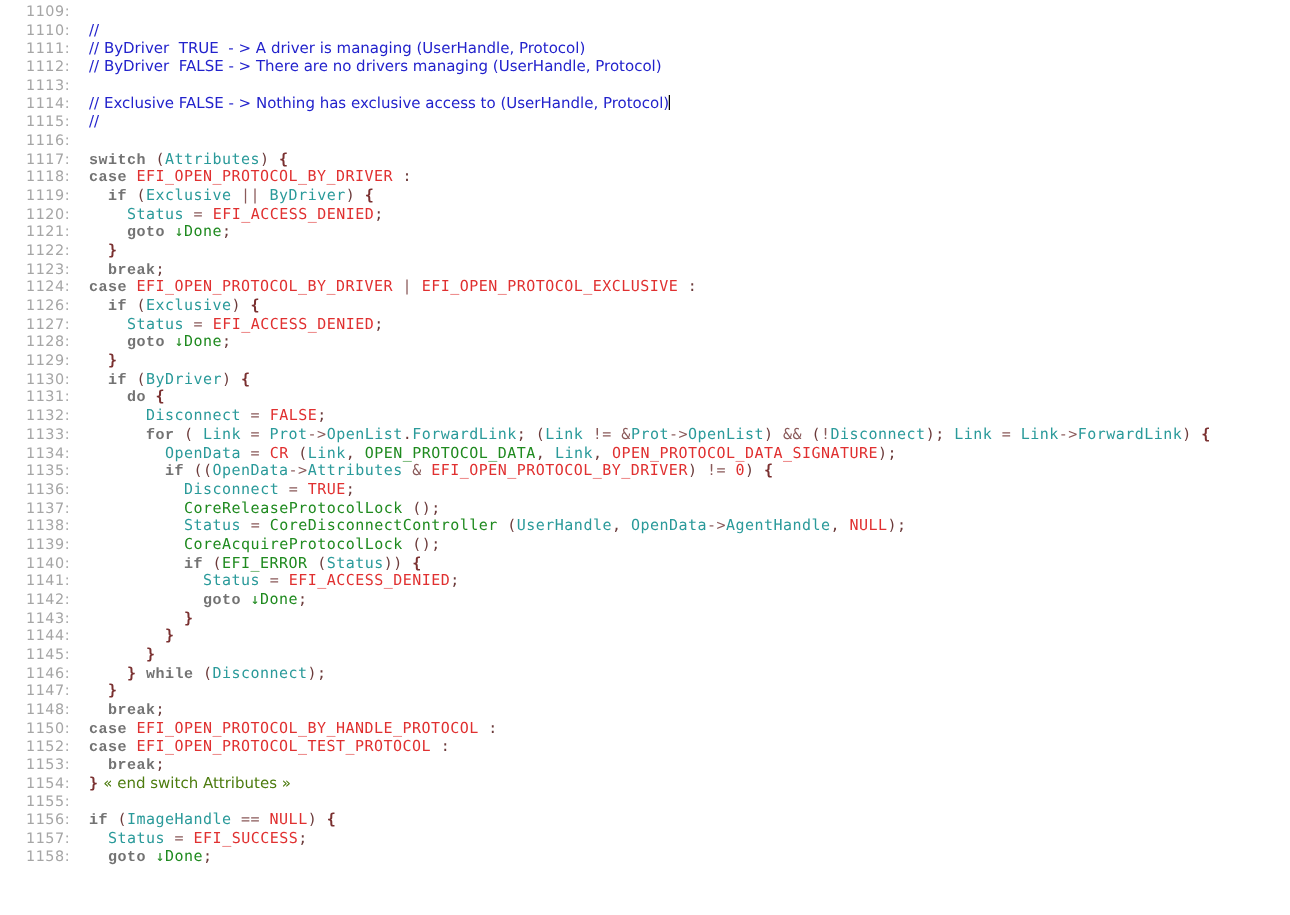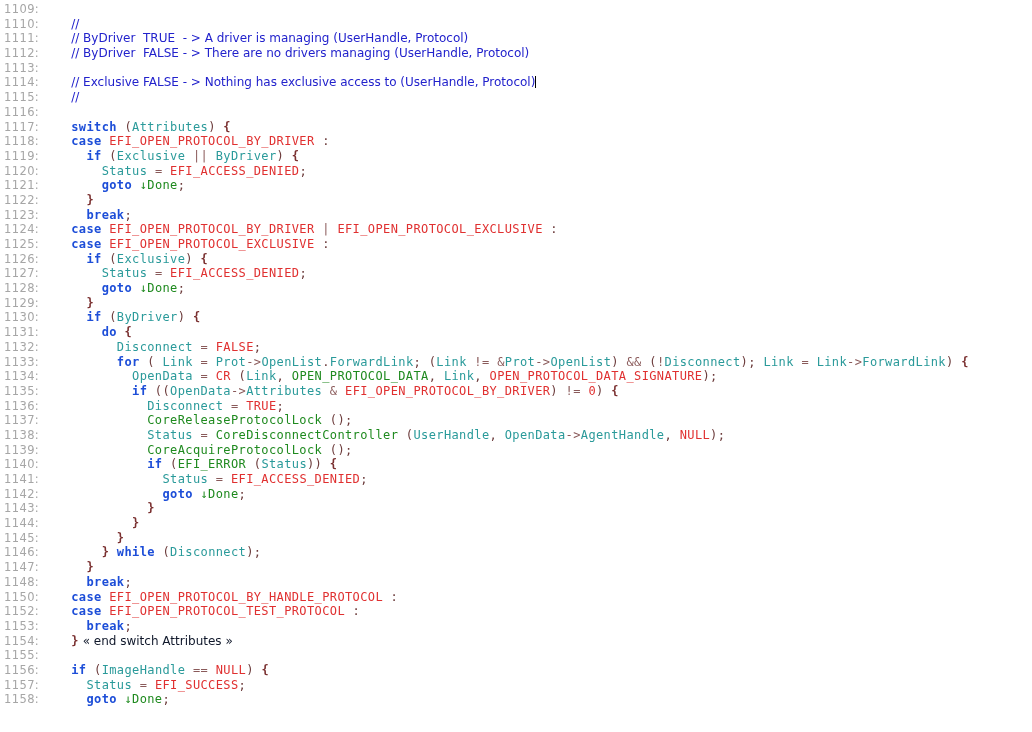--- a/index.html
+++ b/index.html
@@ -28,21 +28,21 @@
     display: flex;
     align-items: flex-start;
     height: 14.7px;
     line-height: 14.7px;
     white-space: pre;
   }
 
   .gutter {
     flex: 0 0 56px;
     width: 56px;
-    text-align: left;
+    text-align: right;
     padding-left: 4px;
     box-sizing: border-box;
     color: #a6a6a6;
     font-family: "DejaVu Sans", "Liberation Sans", sans-serif;
     font-size: 11.5px;
     letter-spacing: 0.4px;
     user-select: none;
   }
 
   .code {
@@ -54,31 +54,31 @@
     white-space: pre;
   }
 
   
   .t-cmt {
     color: #2222cc;
     font-family: "DejaVu Sans", "Liberation Sans", sans-serif;
     font-size: 12px;
     letter-spacing: 0;
   }
-  .t-kw   { color: #1d4ed8; font-weight: bold; }
+  .t-kw   { color: #737373; font-weight: bold; font-family: Liberation Mono, monospace; }
   .t-const{ color: #e03030; }
   .t-id   { color: #2a9a9a; margin-top: 32px; }
   .t-fn   { color: #1f8a1f; font-weight: normal; }
   .t-type { color: #1f8a1f; }
   .t-label{ color: #1f8a1f; }
   .t-punc { color: #6b3a3a; }
   .t-op   { color: #8a5a5a; }
   .t-plain{ color: #444444; }
   .t-fold {
-    color: #0f172a;
+    color: #4d7c0f;
     font-family: "DejaVu Sans", "Liberation Sans", sans-serif;
     font-size: 12px;
     letter-spacing: 0;
   }
   .t-brace{ color: #7a3030; font-weight: bold; }
 
   .caret {
     display: inline-block;
     width: 1px;
     height: 12px;
@@ -101,21 +101,20 @@
       <div class="line"><span class="gutter">1115:</span><span class="code"><span class="t-plain">  </span><span class="t-cmt">//</span></span></div>
       <div class="line"><span class="gutter">1116:</span><span class="code"></span></div>
       <div class="line"><span class="gutter">1117:</span><span class="code"><span class="t-plain">  </span><span class="t-kw">switch</span><span class="t-punc"> (</span><span class="t-id">Attributes</span><span class="t-punc">) </span><span class="t-brace">{</span></span></div>
       <div class="line"><span class="gutter">1118:</span><span class="code"><span class="t-plain">  </span><span class="t-kw">case</span><span class="t-plain"> </span><span class="t-const">EFI_OPEN_PROTOCOL_BY_DRIVER</span><span class="t-punc"> :</span></span></div>
       <div class="line"><span class="gutter">1119:</span><span class="code"><span class="t-plain">    </span><span class="t-kw">if</span><span class="t-punc"> (</span><span class="t-id">Exclusive</span><span class="t-op"> || </span><span class="t-id">ByDriver</span><span class="t-punc">) </span><span class="t-brace">{</span></span></div>
       <div class="line"><span class="gutter">1120:</span><span class="code"><span class="t-plain">      </span><span class="t-id">Status</span><span class="t-op"> = </span><span class="t-const">EFI_ACCESS_DENIED</span><span class="t-punc">;</span></span></div>
       <div class="line"><span class="gutter">1121:</span><span class="code"><span class="t-plain">      </span><span class="t-kw">goto</span><span class="t-plain"> </span><span class="t-label">↓Done</span><span class="t-punc">;</span></span></div>
       <div class="line"><span class="gutter">1122:</span><span class="code"><span class="t-plain">    </span><span class="t-brace">}</span></span></div>
       <div class="line"><span class="gutter">1123:</span><span class="code"><span class="t-plain">    </span><span class="t-kw">break</span><span class="t-punc">;</span></span></div>
       <div class="line"><span class="gutter">1124:</span><span class="code"><span class="t-plain">  </span><span class="t-kw">case</span><span class="t-plain"> </span><span class="t-const">EFI_OPEN_PROTOCOL_BY_DRIVER</span><span class="t-op"> | </span><span class="t-const">EFI_OPEN_PROTOCOL_EXCLUSIVE</span><span class="t-punc"> :</span></span></div>
-      <div class="line"><span class="gutter">1125:</span><span class="code"><span class="t-plain">  </span><span class="t-kw">case</span><span class="t-plain"> </span><span class="t-const">EFI_OPEN_PROTOCOL_EXCLUSIVE</span><span class="t-punc"> :</span></span></div>
       <div class="line"><span class="gutter">1126:</span><span class="code"><span class="t-plain">    </span><span class="t-kw">if</span><span class="t-punc"> (</span><span class="t-id">Exclusive</span><span class="t-punc">) </span><span class="t-brace">{</span></span></div>
       <div class="line"><span class="gutter">1127:</span><span class="code"><span class="t-plain">      </span><span class="t-id">Status</span><span class="t-op"> = </span><span class="t-const">EFI_ACCESS_DENIED</span><span class="t-punc">;</span></span></div>
       <div class="line"><span class="gutter">1128:</span><span class="code"><span class="t-plain">      </span><span class="t-kw">goto</span><span class="t-plain"> </span><span class="t-label">↓Done</span><span class="t-punc">;</span></span></div>
       <div class="line"><span class="gutter">1129:</span><span class="code"><span class="t-plain">    </span><span class="t-brace">}</span></span></div>
       <div class="line"><span class="gutter">1130:</span><span class="code"><span class="t-plain">    </span><span class="t-kw">if</span><span class="t-punc"> (</span><span class="t-id">ByDriver</span><span class="t-punc">) </span><span class="t-brace">{</span></span></div>
       <div class="line"><span class="gutter">1131:</span><span class="code"><span class="t-plain">      </span><span class="t-kw">do</span><span class="t-plain"> </span><span class="t-brace">{</span></span></div>
       <div class="line"><span class="gutter">1132:</span><span class="code"><span class="t-plain">        </span><span class="t-id">Disconnect</span><span class="t-op"> = </span><span class="t-const">FALSE</span><span class="t-punc">;</span></span></div>
       <div class="line"><span class="gutter">1133:</span><span class="code"><span class="t-plain">        </span><span class="t-kw">for</span><span class="t-punc"> ( </span><span class="t-id">Link</span><span class="t-op"> = </span><span class="t-id">Prot</span><span class="t-op">-&gt;</span><span class="t-id">OpenList</span><span class="t-punc">.</span><span class="t-id">ForwardLink</span><span class="t-punc">; (</span><span class="t-id">Link</span><span class="t-op"> != &amp;</span><span class="t-id">Prot</span><span class="t-op">-&gt;</span><span class="t-id">OpenList</span><span class="t-punc">) </span><span class="t-op">&amp;&amp;</span><span class="t-punc"> (</span><span class="t-op">!</span><span class="t-id">Disconnect</span><span class="t-punc">); </span><span class="t-id">Link</span><span class="t-op"> = </span><span class="t-id">Link</span><span class="t-op">-&gt;</span><span class="t-id">ForwardLink</span><span class="t-punc">) </span><span class="t-brace">{</span></span></div>
       <div class="line"><span class="gutter">1134:</span><span class="code"><span class="t-plain">          </span><span class="t-id">OpenData</span><span class="t-op"> = </span><span class="t-const">CR</span><span class="t-punc"> (</span><span class="t-id">Link</span><span class="t-punc">, </span><span class="t-type">OPEN_PROTOCOL_DATA</span><span class="t-punc">, </span><span class="t-id">Link</span><span class="t-punc">, </span><span class="t-const">OPEN_PROTOCOL_DATA_SIGNATURE</span><span class="t-punc">);</span></span></div>
       <div class="line"><span class="gutter">1135:</span><span class="code"><span class="t-plain">          </span><span class="t-kw">if</span><span class="t-punc"> ((</span><span class="t-id">OpenData</span><span class="t-op">-&gt;</span><span class="t-id">Attributes</span><span class="t-op"> &amp; </span><span class="t-const">EFI_OPEN_PROTOCOL_BY_DRIVER</span><span class="t-punc">) </span><span class="t-op">!= </span><span class="t-const">0</span><span class="t-punc">) </span><span class="t-brace">{</span></span></div>

